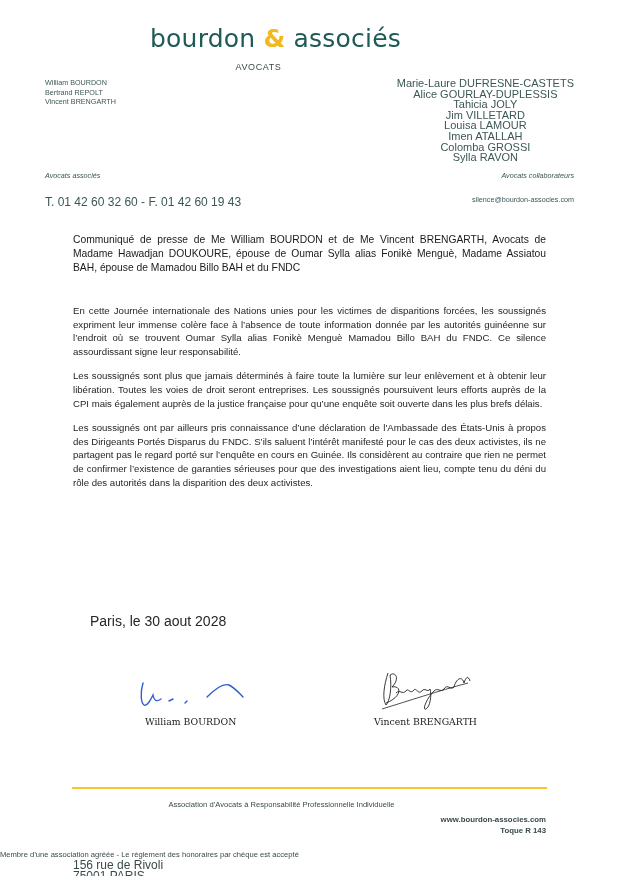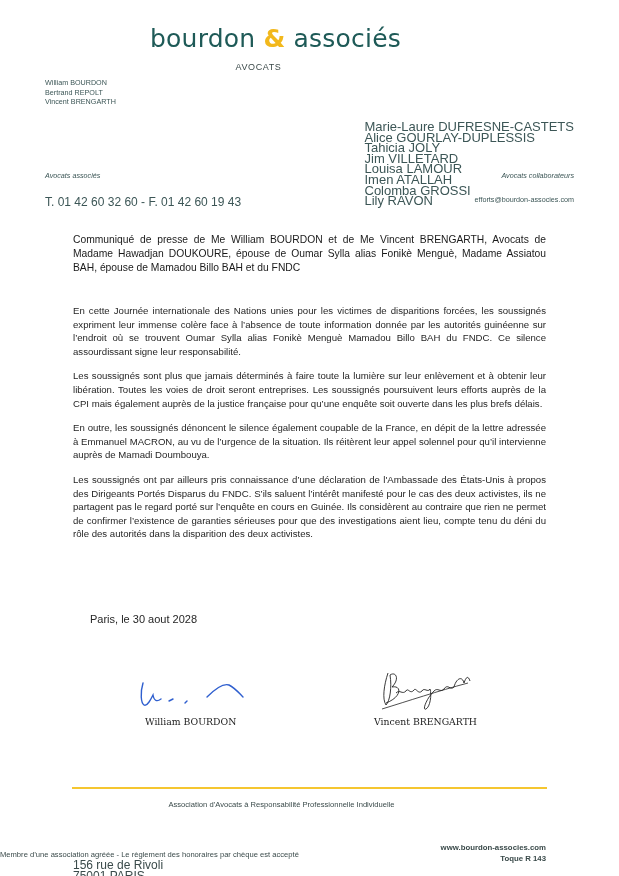--- a/index.html
+++ b/index.html
@@ -1,36 +1,36 @@
 <!DOCTYPE html>
 <html><head>
 <meta charset="utf-8">
 <style>
   html, body { margin: 0; padding: 0; background: #ffffff; }
   body { width: 619px; height: 876px; position: relative; overflow: hidden; font-family: "Liberation Sans", sans-serif; color: #1f1f1f; }
   .logo { position: absolute; top: 24px; left: 0; width: 551px; text-align: center; font-family: "DejaVu Sans", sans-serif; font-size: 25px; color: #1e5a57; letter-spacing: 0.2px; }
   .logo .amp { color: #f2b81c; font-weight: bold; }
   .subtitle { position: absolute; top: 62px; left: 0; width: 517px; text-align: center; font-size: 9px; color: #3c4a4a; letter-spacing: 0.6px; }
   .partners { position: absolute; top: 78px; left: 45px; font-size: 7.2px; line-height: 9.6px; color: #3c5656; }
-  .collabs { position: absolute; top: 78px; right: 45px; text-align: left; font-size: 13px; line-height: 10.6px; color: #3c5656; margin-top: 44px; }
+  .collabs { position: absolute; top: 78px; right: 45px; text-align: center; font-size: 11px; line-height: 10.6px; color: #3c5656; }
   .role { position: absolute; top: 171px; font-size: 7.2px; font-style: italic; color: #3c5656; }
   .role.left { left: 45px; }
   .role.right { right: 45px; }
   .contact-left { position: absolute; top: 195px; left: 45px; font-size: 12px; color: #3c5656; }
   .contact-right { position: absolute; top: 195px; right: 45px; font-size: 7.2px; color: #3c5656; }
   .title { position: absolute; top: 233px; left: 73px; width: 473px; font-size: 10.3px; line-height: 14px; text-align: justify; color: #1a1a1a; }
   .body { position: absolute; top: 304px; left: 73px; width: 473px; font-size: 9.6px; line-height: 13.6px; color: #262626; }
   .body p { margin: 0 0 11px 0; text-align: justify; }
-  .date { position: absolute; top: 613px; left: 73px; font-size: 11px; color: #262626; padding-left: 17px; }
+  .date { position: absolute; top: 613px; left: 73px; font-size: 14px; color: #262626; padding-left: 17px; }
   .sig { position: absolute; }
   .sig-name { position: absolute; font-family: "DejaVu Serif", serif; font-size: 9.3px; color: #222; }
   .footer-line { position: absolute; top: 787px; left: 72px; width: 475px; height: 2px; background: #f5c630; }
   .footer-assoc { position: absolute; top: 800px; left: 0; width: 563px; text-align: center; font-size: 7.6px; color: #3a4a4a; }
   .footer-left { position: absolute; top: 860px; left: 73px; font-size: 12px; line-height: 11px; color: #3a4a4a; font-weight: normal; }
-  .footer-right { position: absolute; top: 814px; right: 73px; text-align: right; font-size: 7.8px; line-height: 11px; color: #3a4a4a; font-weight: bold; margin-top: 28px; }
+  .footer-right { position: absolute; top: 814px; right: 73px; text-align: right; font-size: 7.8px; line-height: 11px; color: #3a4a4a; font-weight: bold; }
   .footer-note { position: absolute; top: 850px; left: 0; width: 619px; text-align: left; font-size: 7.6px; color: #3a4a4a; }
   .line { display: block; }
 </style>
 </head>
 <body>
 
 <div class="logo">
   <span>bourdon </span><span class="amp">&amp;</span><span> associés</span>
 </div>
 <div class="subtitle">AVOCATS</div>
@@ -41,33 +41,32 @@
   <span class="line">Vincent BRENGARTH</span>
 </div>
 <div class="collabs">
   <span class="line">Marie-Laure DUFRESNE-CASTETS</span>
   <span class="line">Alice GOURLAY-DUPLESSIS</span>
   <span class="line">Tahicia JOLY</span>
   <span class="line">Jim VILLETARD</span>
   <span class="line">Louisa LAMOUR</span>
   <span class="line">Imen ATALLAH</span>
   <span class="line">Colomba GROSSI</span>
-  <span class="line">Lily RAVON</span>
+  <span class="line">Sylla RAVON</span>
 </div>
 <div class="role left">Avocats associés</div>
 <div class="role right">Avocats collaborateurs</div>
 <div class="contact-left">T. 01 42 60 32 60 - F. 01 42 60 19 43</div>
-<div class="contact-right">efforts@bourdon-associes.com</div>
+<div class="contact-right">silence@bourdon-associes.com</div>
 
 <div class="title">Communiqué de presse de Me William BOURDON et de Me Vincent BRENGARTH, Avocats de Madame Hawadjan DOUKOURE, épouse de Oumar Sylla alias Fonikè Menguè, Madame  Assiatou BAH, épouse de Mamadou Billo BAH et du FNDC</div>
 
 <div class="body">
   <p>En cette Journée internationale des Nations unies pour les victimes de disparitions forcées, les soussignés expriment leur immense colère face à l’absence de toute information donnée par les autorités guinéenne sur l’endroit où se trouvent Oumar Sylla alias Fonikè Menguè Mamadou Billo BAH du FNDC. Ce silence assourdissant signe leur responsabilité.</p>
   <p>Les soussignés sont plus que jamais déterminés à faire toute la lumière sur leur enlèvement et à obtenir leur libération. Toutes les voies de droit seront entreprises. Les soussignés poursuivent leurs efforts auprès de la CPI mais également auprès de la justice française pour qu’une enquête soit ouverte dans les plus brefs délais.</p>
-  <p>En outre, les soussignés dénoncent le silence également coupable de la France, en dépit de la lettre adressée à Emmanuel MACRON, au vu de l’urgence de la situation. Ils réitèrent leur appel solennel pour qu’il intervienne auprès de Mamadi Doumbouya.</p>
   <p>Les soussignés ont par ailleurs pris connaissance d’une déclaration de l'Ambassade des États-Unis à propos des Dirigeants Portés Disparus du FNDC. S’ils saluent l’intérêt manifesté pour le cas des deux activistes, ils ne partagent pas le regard porté sur l’enquête en cours en Guinée. Ils considèrent au contraire que rien ne permet de confirmer l’existence de garanties sérieuses pour que des investigations aient lieu, compte tenu du déni du rôle des autorités dans la disparition des deux activistes.</p>
 </div>
 
 <div class="date">Paris, le 30 aout 2028</div>
 
 <svg class="sig" style="left:135px; top:675px;" width="115" height="40" viewBox="0 0 115 40">
   <path d="M8 8 C5 18, 6 28, 9 30 C12 32, 16 24, 18 20 C19 26, 22 27, 26 24" fill="none" stroke="#2f5fcf" stroke-width="1.4" stroke-linecap="round"></path>
   <path d="M34 26 L38 24" fill="none" stroke="#2f5fcf" stroke-width="1.4" stroke-linecap="round"></path>
   <path d="M50 28 L52 26" fill="none" stroke="#2f5fcf" stroke-width="1.4" stroke-linecap="round"></path>
   <path d="M72 22 C80 14, 88 8, 94 10 C100 13, 104 18, 108 22" fill="none" stroke="#2f5fcf" stroke-width="1.4" stroke-linecap="round"></path>

